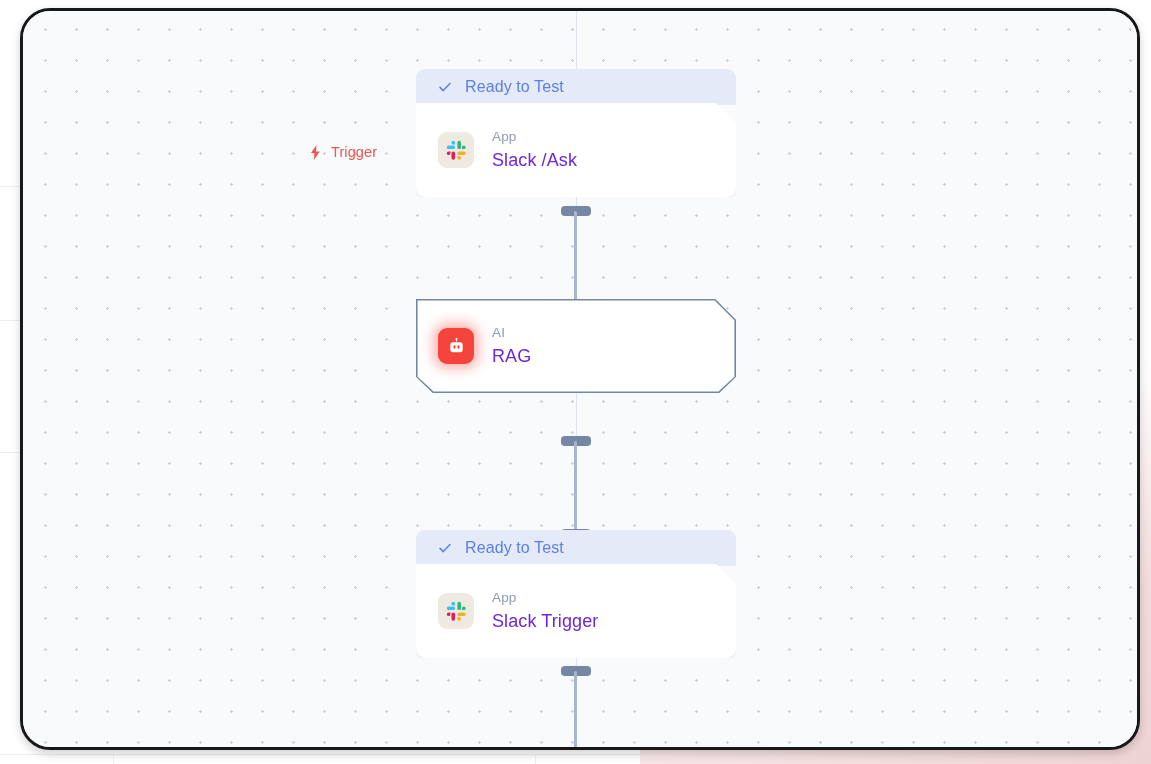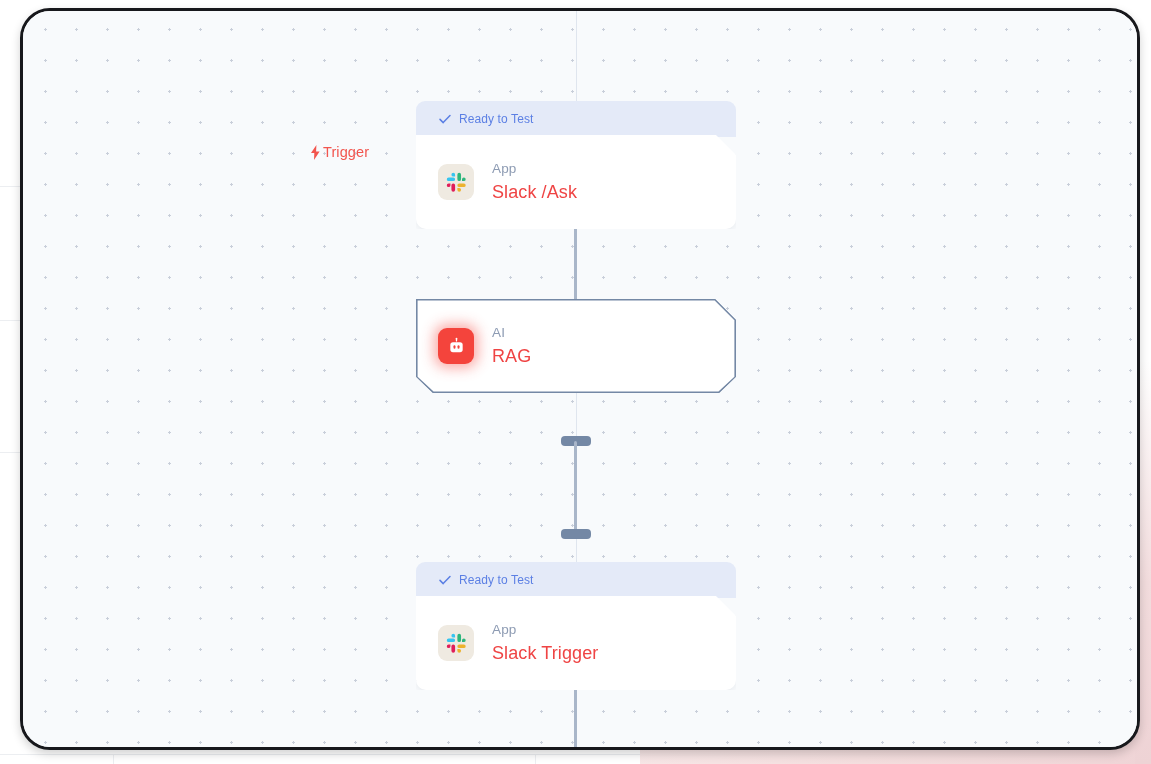--- a/index.html
+++ b/index.html
@@ -90,45 +90,44 @@
     height: 10px;
     background: #7488a5;
     border-radius: 4px;
   }
 
   
   .trigger-label {
     position: absolute;
     display: flex;
     align-items: flex-end;
-    gap: 2px;
+    gap: 10px;
     color: #f2554e;
     font-size: 14.5px;
     letter-spacing: 0.1px;
     white-space: nowrap;
   }
   .trigger-label .bolt { display: block; width: 11px; height: 15px; }
 
   
   .node {
     position: absolute;
     width: 320px;
   }
 
   
   .node-status {
     height: 36px;
     display: flex;
     align-items: center;
-    gap: 7px;
+    gap: 13px;
     padding: 0 0 0 22px;
-    font-size: 12px;
+    font-size: 16px;
     border-radius: 9px 9px 0 0;
     letter-spacing: 0.1px;
-    margin-top: 32px;
   }
   .node-status.ready {
     background: #e4eaf8;
     color: #5b7fe4;
   }
   .node-status.required {
     background: #fbe79b;
     color: #9a7a1b;
   }
   .status-glyph {
@@ -186,21 +185,21 @@
   }
 
   .node-text { display: flex; flex-direction: column; gap: 6px; }
   .node-kind {
     font-size: 13.5px;
     color: #8d9bb3;
     letter-spacing: 0.15px;
   }
   .node-title {
     font-size: 18px;
-    color: #ef4444;
+    color: #6d28d9;
     letter-spacing: 0.1px;
   }
 </style>
 </head>
 <body>
 
 <div class="page-backdrop">
   <div class="backdrop-rule" style="left:0;   top:754px; width:1151px;"></div>
   <div class="backdrop-rule" style="left:0;   top:186px; width:22px;"></div>
   <div class="backdrop-rule" style="left:0;   top:320px; width:22px;"></div>

